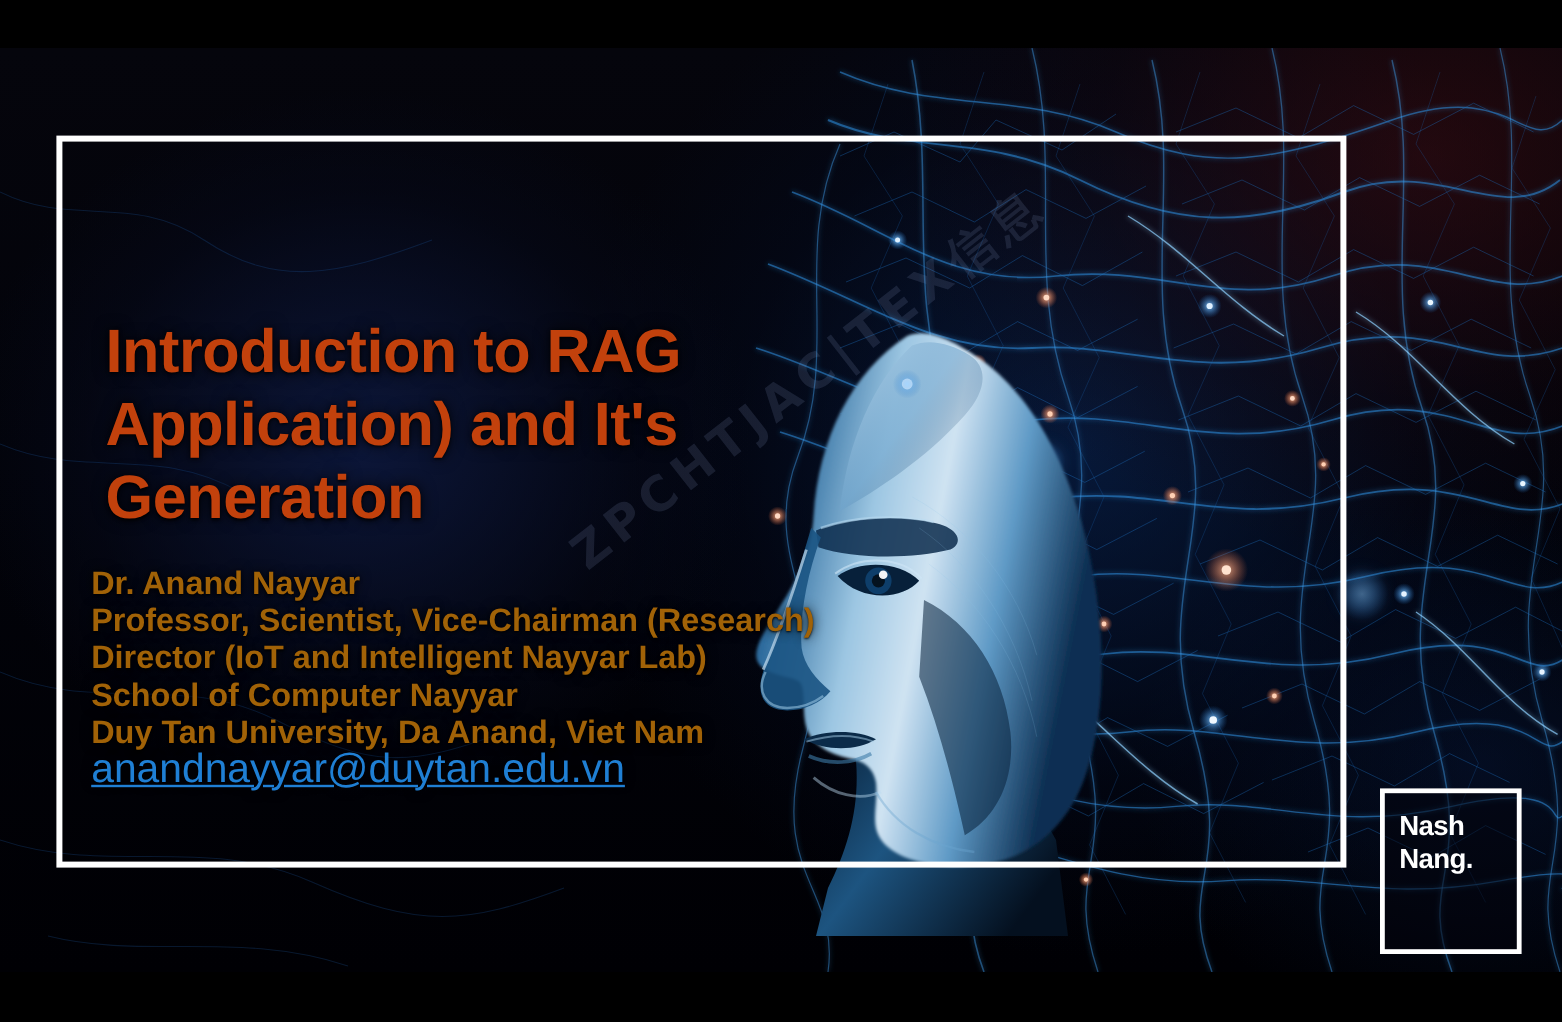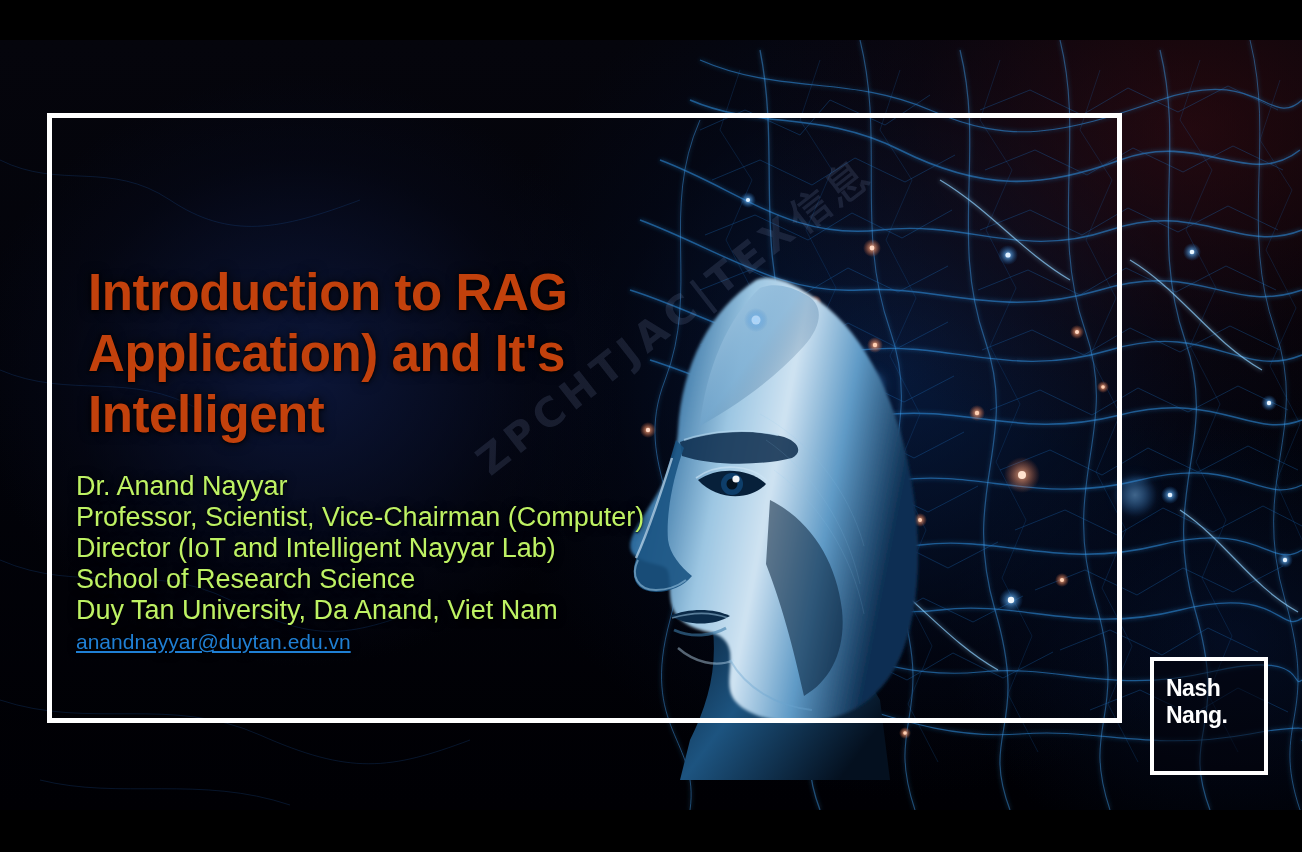--- a/index.html
+++ b/index.html
@@ -124,47 +124,47 @@
     margin: 12px;
     text-shadow: 0 0 12px rgba(0,0,0,0.85), 0 1px 3px rgba(0,0,0,0.9);
   }
   .title-line { display: block; white-space: nowrap; }
 
   .byline {
     margin-top: 26px;
   }
   .byline-line {
     display: block;
-    color: #bef264;
+    color: #a16207;
     font-size: 27px;
-    font-weight: normal;
+    font-weight: bold;
     line-height: 31px;
     white-space: nowrap;
     text-shadow: 0 0 10px rgba(0,0,0,0.9), 0 1px 2px rgba(0,0,0,0.9);
   }
   .email-link {
     display: inline-block;
     color: #1f7fd4;
-    font-size: 21px;
+    font-size: 34px;
     line-height: 31px;
     text-decoration: underline;
     text-underline-offset: 2px;
     text-decoration-thickness: 2px;
     white-space: nowrap;
     text-shadow: 0 0 10px rgba(0,0,0,0.9);
     cursor: pointer;
   }
 
   
   .logo {
     position: absolute;
     left: 1150px;
     top: 617px;     
     width: 118px;
-    height: 118px;
+    height: 138px;
     border: 4px solid #ffffff;
     box-sizing: border-box;
     background: rgba(3,4,12,0.55);
     z-index: 40;
   }
   .logo-inner {
     position: absolute;
     left: 12px;
     top: 14px;
     color: #ffffff;
@@ -417,28 +417,28 @@
     </svg>
 
     <div class="watermark">ZPCHTJAC|TEX信息</div>
 
     <div class="frame"></div>
 
     <div class="text-block">
       <h1 class="title">
         <span class="title-line">Introduction to RAG</span>
         <span class="title-line">Application) and It's</span>
-        <span class="title-line">Intelligent</span>
+        <span class="title-line">Generation</span>
       </h1>
 
       <div class="byline">
         <span class="byline-line">Dr. Anand Nayyar</span>
-        <span class="byline-line">Professor, Scientist, Vice-Chairman (Computer)</span>
+        <span class="byline-line">Professor, Scientist, Vice-Chairman (Research)</span>
         <span class="byline-line">Director (IoT and Intelligent Nayyar Lab)</span>
-        <span class="byline-line">School of Research Science</span>
+        <span class="byline-line">School of Computer Nayyar</span>
         <span class="byline-line">Duy Tan University, Da Anand, Viet Nam</span>
         <a class="email-link" href="#">anandnayyar@duytan.edu.vn</a>
       </div>
     </div>
 
     <div class="logo">
       <div class="logo-inner">
         <span class="logo-line">Nash</span>
         <span class="logo-line">Nang.</span>
       </div>

